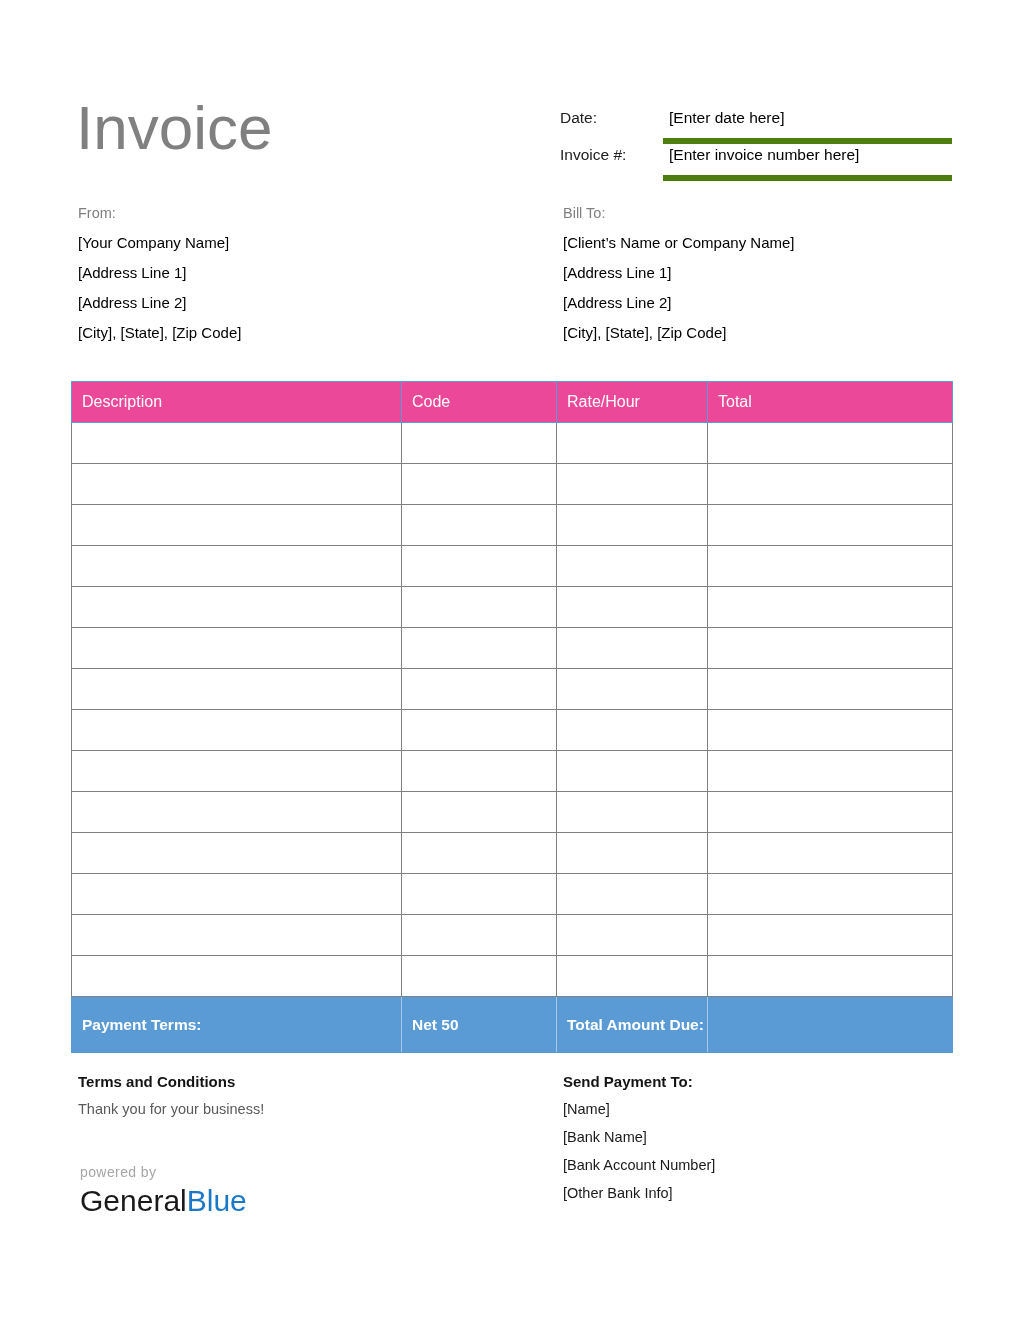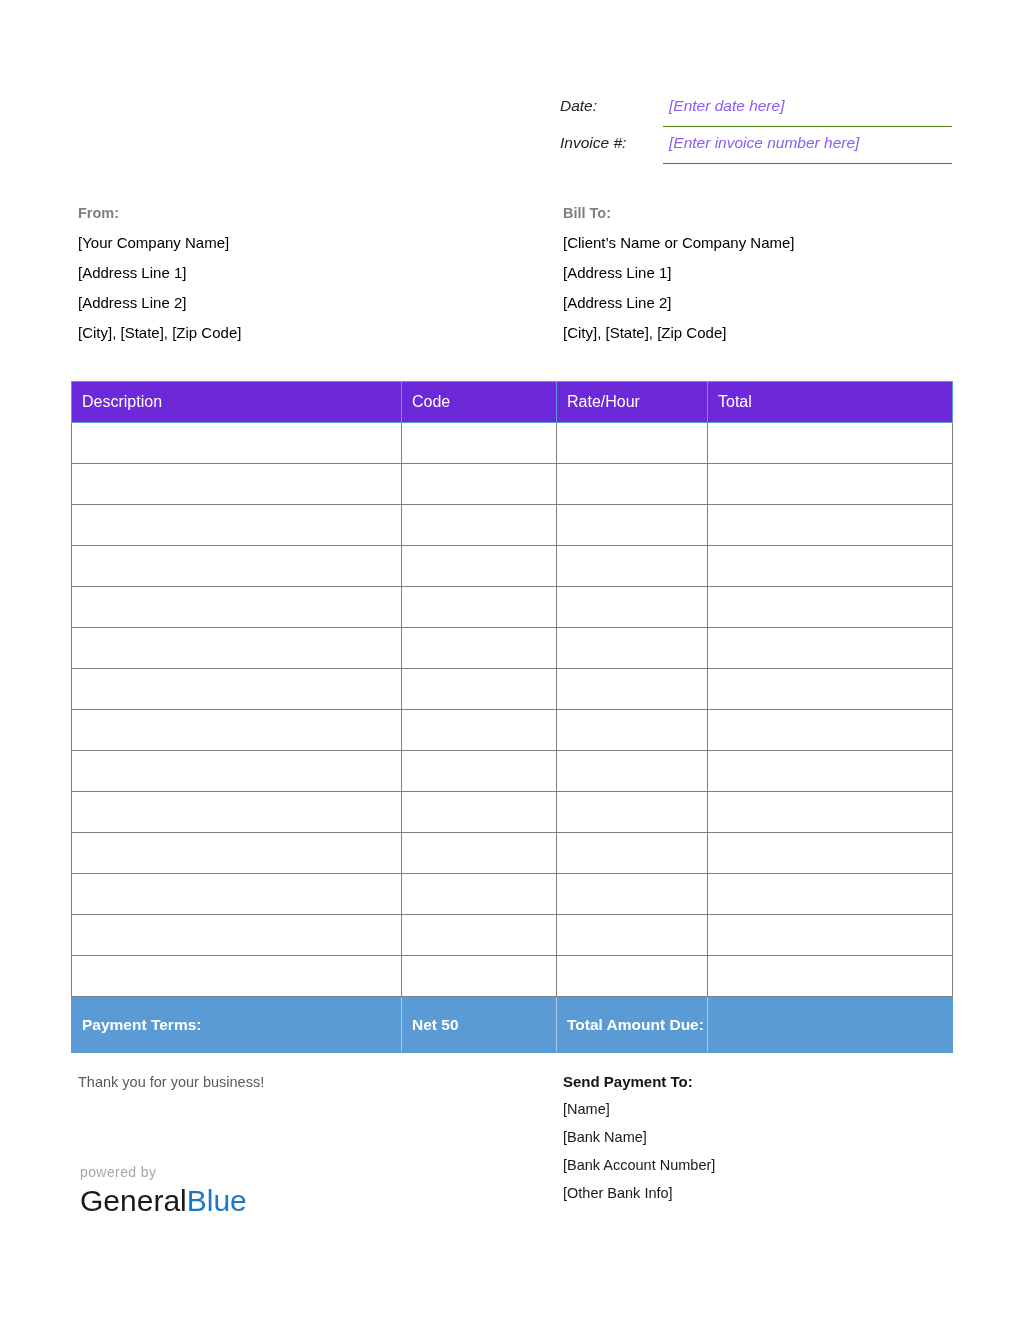--- a/index.html
+++ b/index.html
@@ -40,23 +40,22 @@
     line-height: 72px;
     font-weight: 400;
     color: #808080;
     letter-spacing: 0px;
     white-space: nowrap;
   }
 
   .meta-block {
     position: absolute;
     left: 560px;
-    top: 94px;
+    top: 106px;
     width: 392px;
-    font-style: italic;
   }
 
   .meta-row {
     position: relative;
     height: 37px;
     display: flex;
     align-items: flex-start;
   }
 
   .meta-label {
@@ -65,22 +64,22 @@
     font-size: 15.5px;
     line-height: 24px;
     color: #202020;
     white-space: nowrap;
   }
 
   .meta-value {
     flex: 1 1 auto;
     font-size: 15.5px;
     line-height: 24px;
-    color: #8b5cf6;
-    border-bottom: 1px solid #4d7c0f;
+    color: #000000;
+    border-bottom: 6px solid #4d7c0f;
     padding: 0 0 8px 6px;
     box-sizing: border-box;
     white-space: nowrap;
   }
 
   
   .addresses {
     position: absolute;
     left: 0;
     top: 198px;
@@ -92,21 +91,21 @@
     position: absolute;
     top: 0;
     width: 400px;
   }
   .addr.from { left: 78px; }
   .addr.billto { left: 563px; }
 
   .addr-heading {
     font-size: 14.5px;
     line-height: 30px;
-    font-weight: bold;
+    font-weight: normal;
     color: #7f7f7f;
     white-space: nowrap;
   }
 
   .addr-line {
     font-size: 15px;
     line-height: 30px;
     color: #000000;
     white-space: nowrap;
   }
@@ -120,21 +119,21 @@
     border-collapse: collapse;
     table-layout: fixed;
   }
 
   .items-table col.c-desc  { width: 330px; }
   .items-table col.c-hours { width: 155px; }
   .items-table col.c-rate  { width: 151px; }
   .items-table col.c-total { width: 245px; }
 
   .items-table thead th {
-    background: #6d28d9;
+    background: #ec4899;
     color: #ffffff;
     font-size: 16px;
     font-weight: 400;
     text-align: left;
     height: 41px;
     padding: 0 0 0 10px;
     border: 1px solid #5b9bd5;
     box-sizing: border-box;
     white-space: nowrap;
   }
@@ -238,20 +237,21 @@
   }
   .logo-general { color: #1a1a1a; }
   .logo-blue { color: #1b78c8; }
 </style>
 </head>
 <body>
 
 <div class="page">
 
   <div class="header">
+    <div class="invoice-title">Invoice</div>
 
     <div class="meta-block">
       <div class="meta-row">
         <div class="meta-label">Date:</div>
         <div class="meta-value">[Enter date here]</div>
       </div>
       <div class="meta-row">
         <div class="meta-label">Invoice #:</div>
         <div class="meta-value">[Enter invoice number here]</div>
       </div>
@@ -385,20 +385,21 @@
         <td style="width:172px">Net 50</td>
         <td class="right" colspan="1">Total Amount Due:</td>
         <td class="last"></td>
       </tr>
     </tfoot>
   </table>
 
   <div class="bottom">
 
     <div class="terms">
+      <div class="terms-heading">Terms and Conditions</div>
       <div class="terms-line">Thank you for your business!</div>
     </div>
 
     <div class="payto">
       <div class="payto-heading">Send Payment To:</div>
       <div class="payto-line">[Name]</div>
       <div class="payto-line">[Bank Name]</div>
       <div class="payto-line">[Bank Account Number]</div>
       <div class="payto-line">[Other Bank Info]</div>
     </div>

